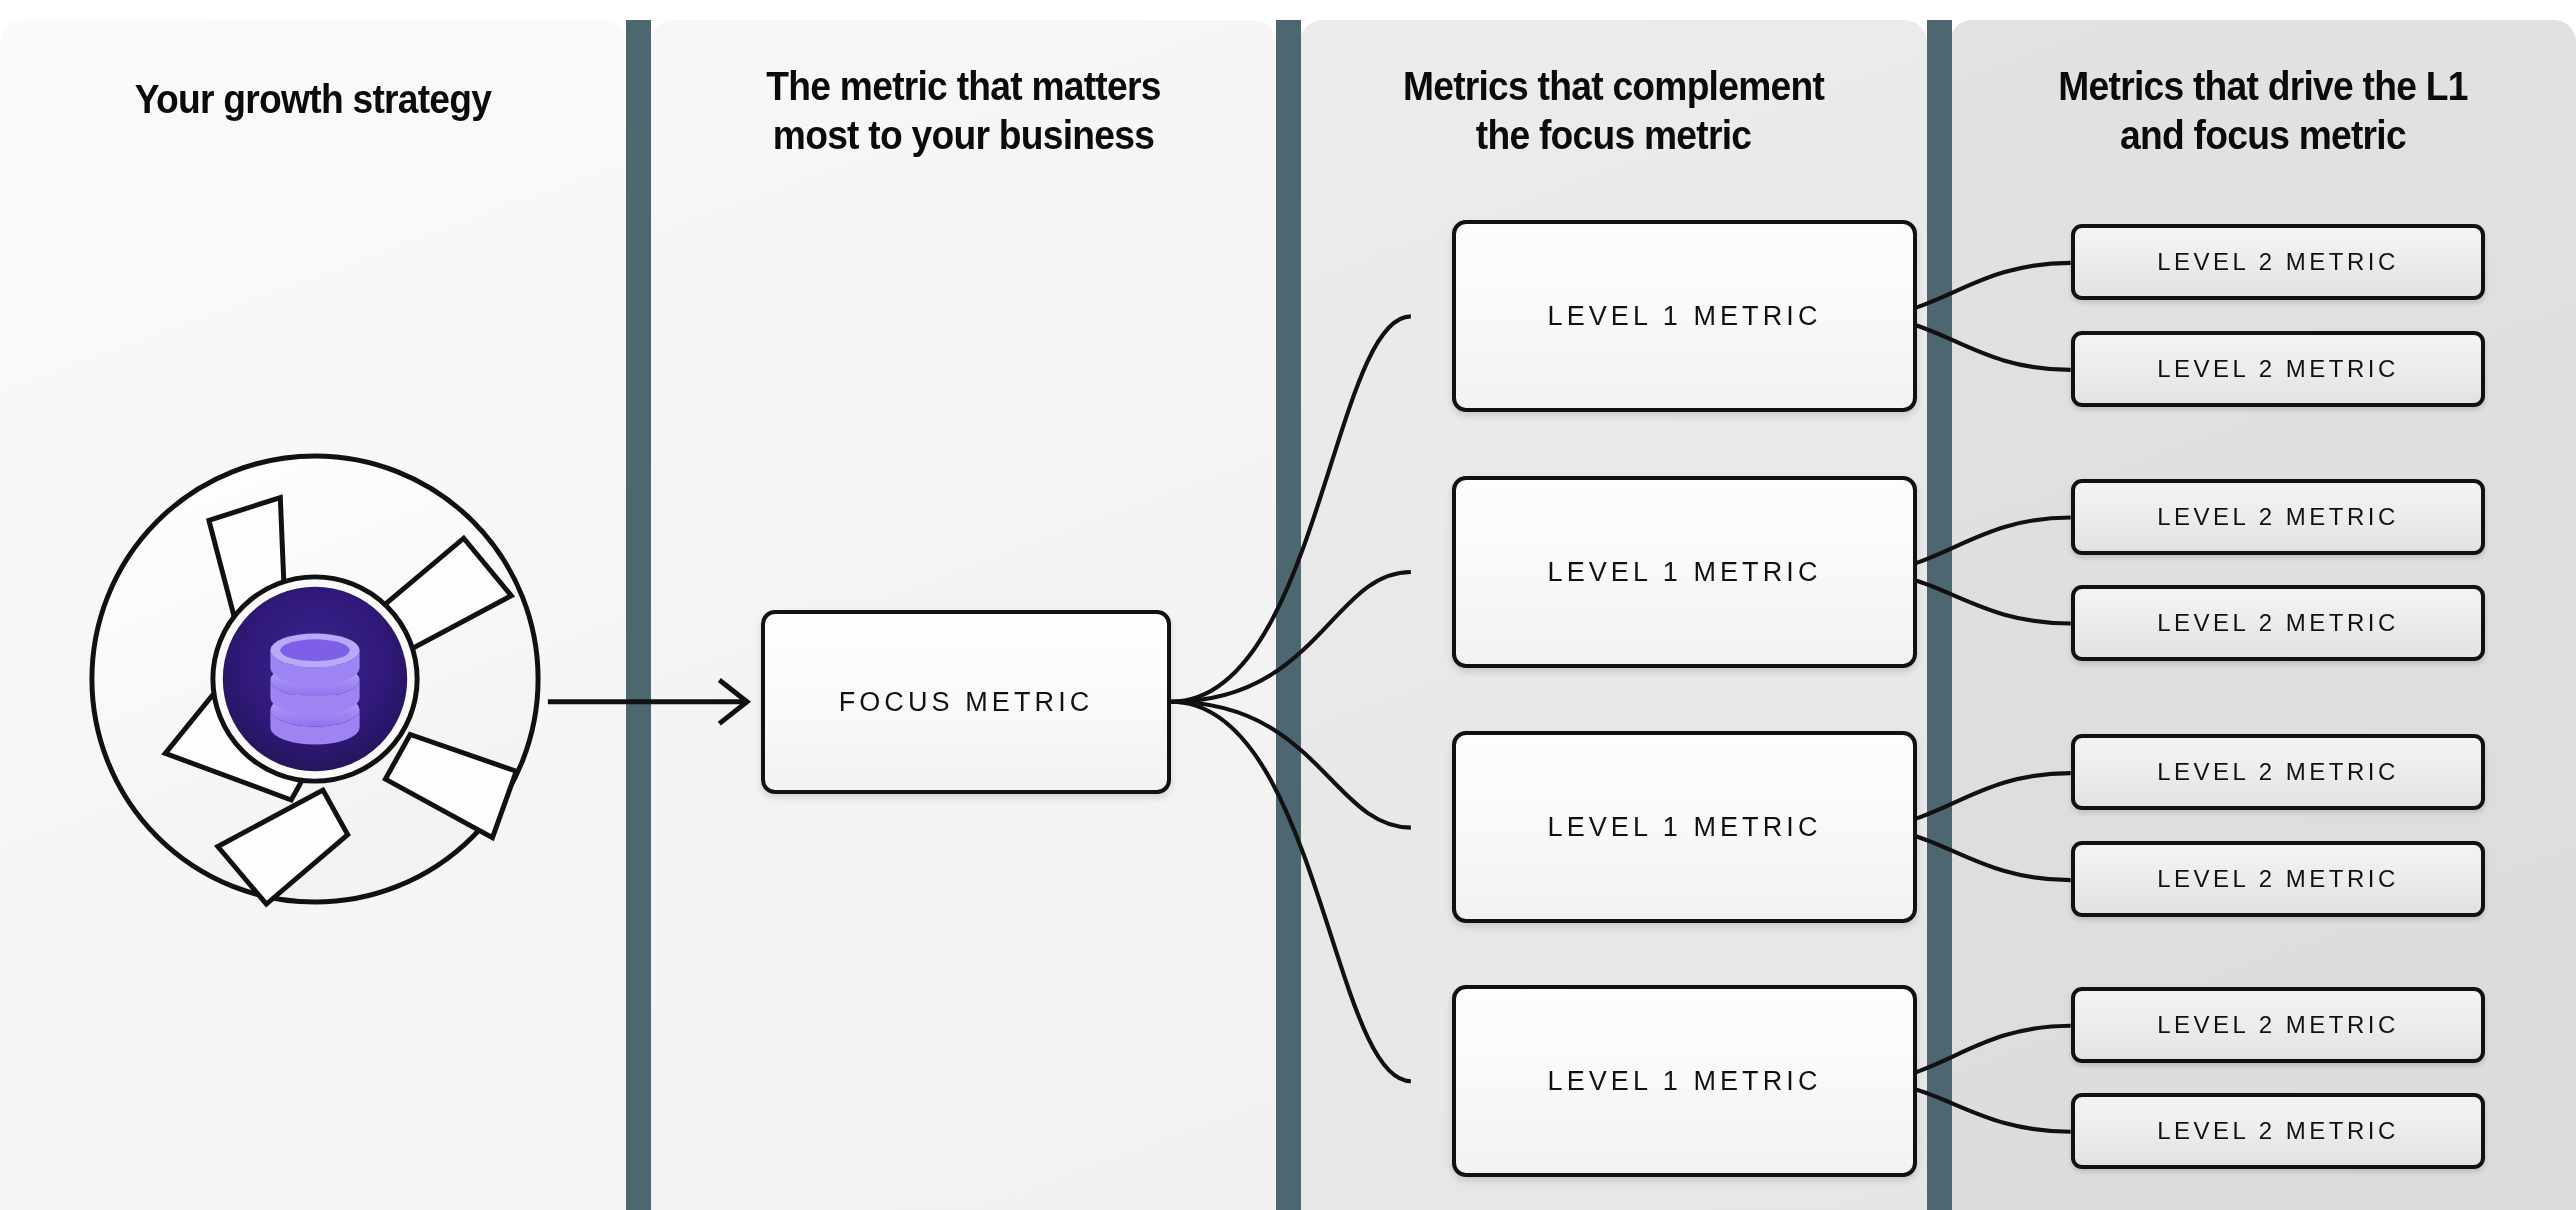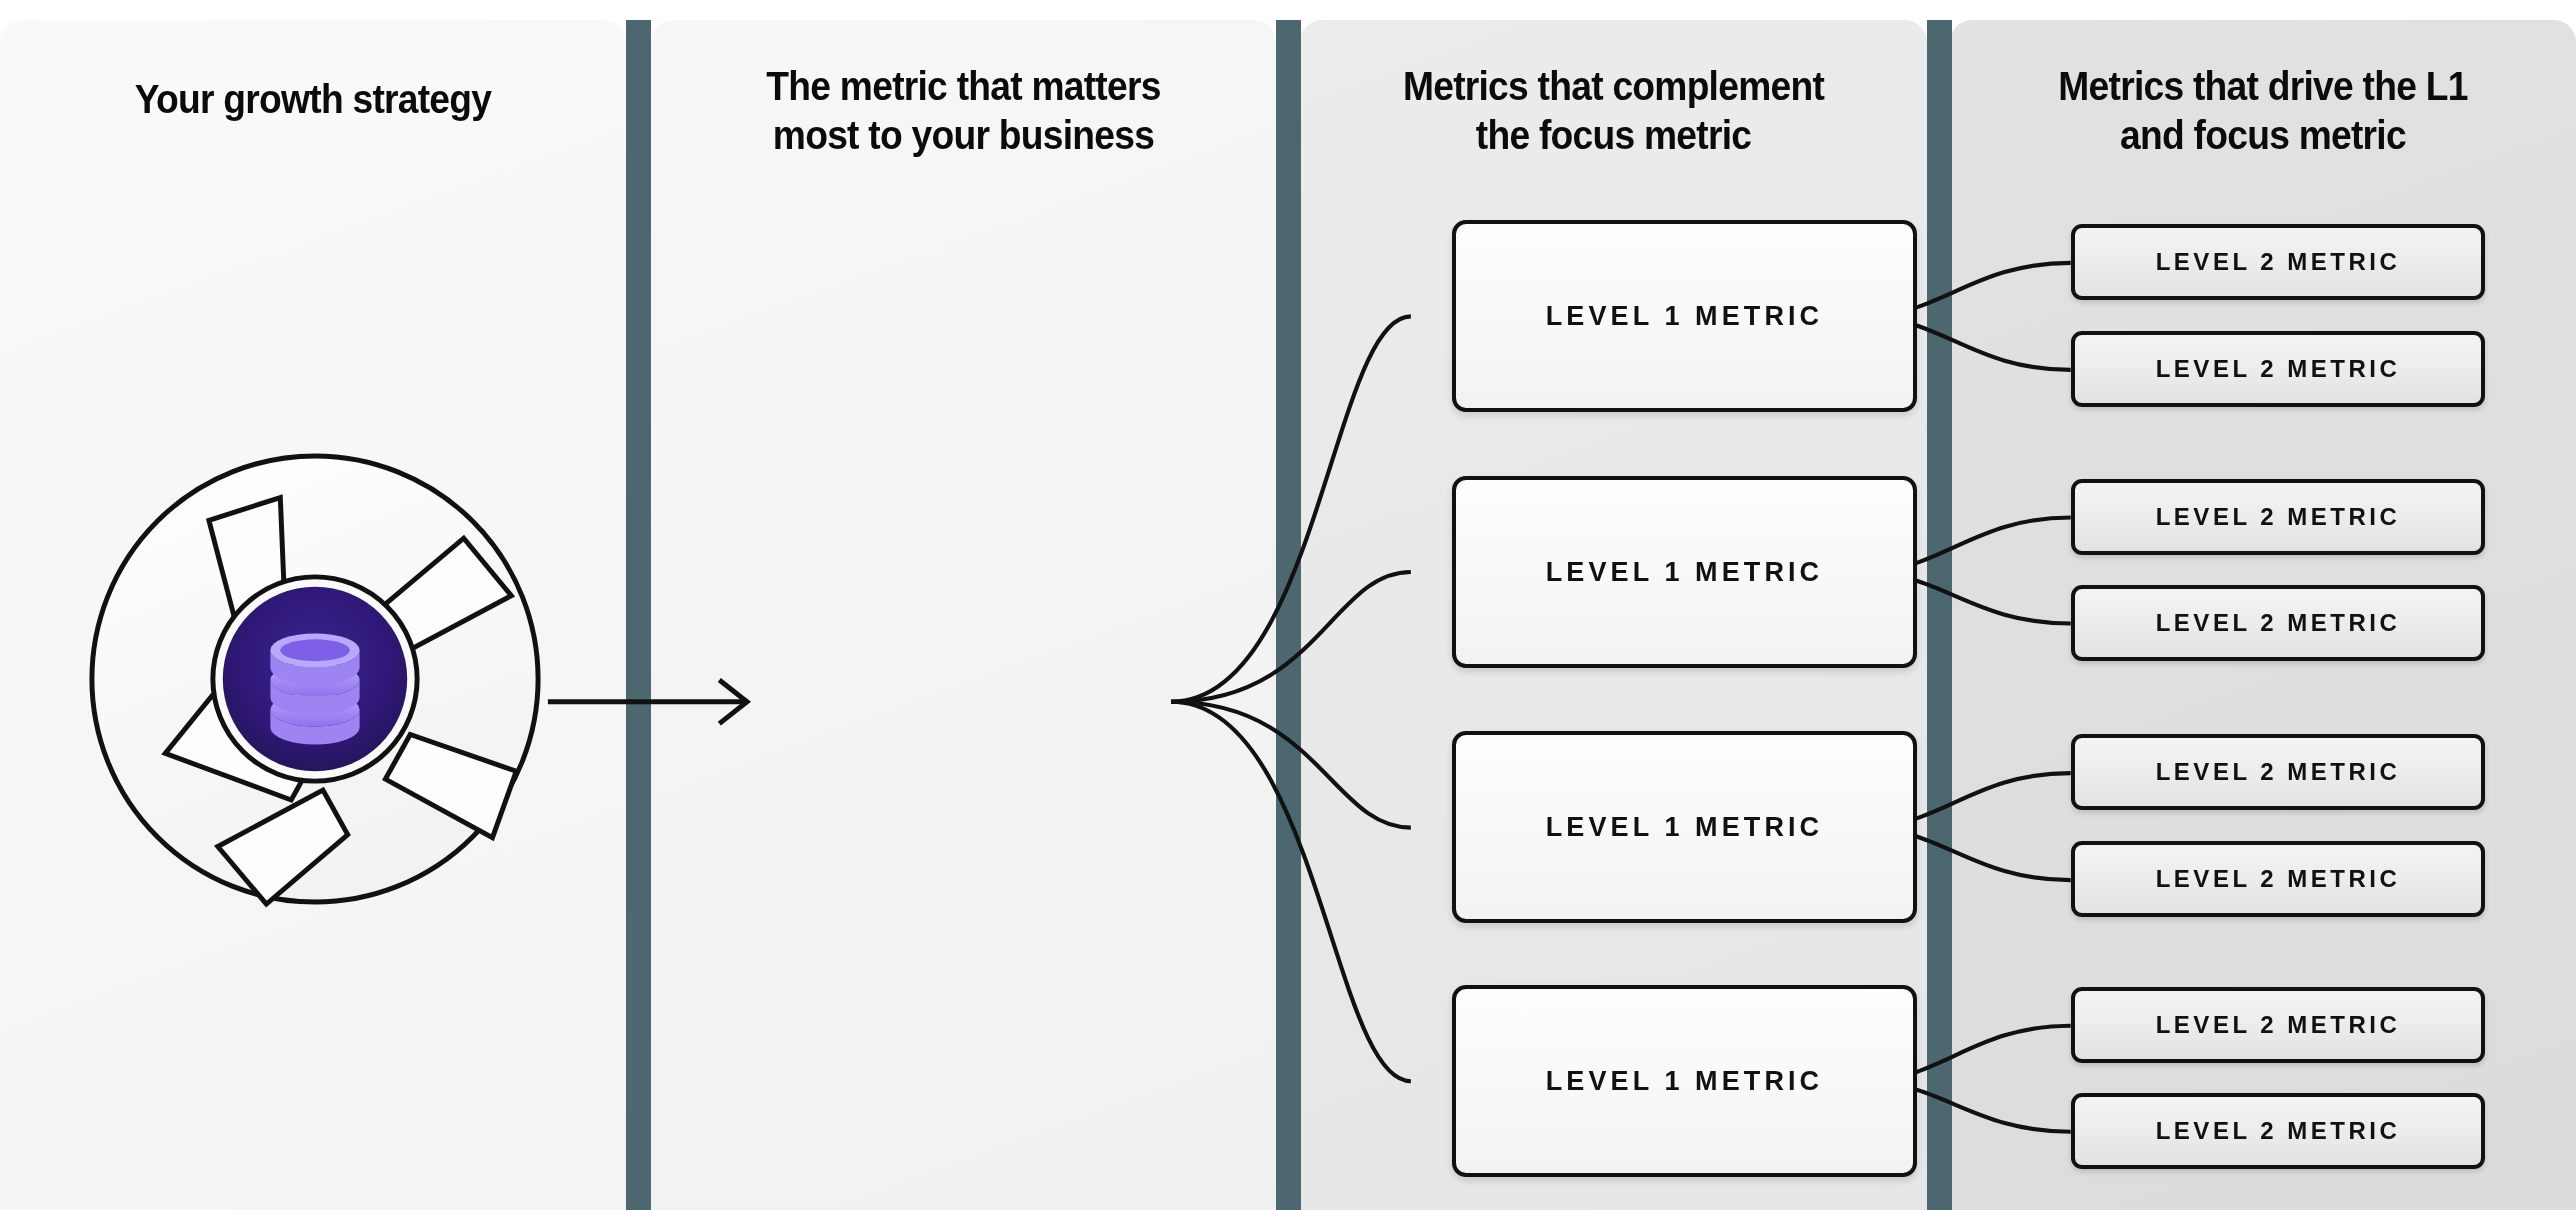--- a/index.html
+++ b/index.html
@@ -65,21 +65,21 @@
 
   
   .node {
     position: absolute;
     box-sizing: border-box;
     border: 4px solid #111111;
     border-radius: 14px;
     display: flex;
     align-items: center;
     justify-content: center;
-    font-weight: 700;
+    font-weight: 400;
     color: #111111;
     font-family: "Liberation Sans", sans-serif;
     z-index: 5;
   }
   .node-focus {
     left: 761px;
     top: 590px;
     width: 410px;
     height: 184px;
     font-size: 27px;
@@ -217,20 +217,23 @@
         <path d="M 190 254 a 45 17 0 0 0 90 0 v -18 a 45 17 0 0 1 -90 0 z" fill="#9d84f2"></path>
         <ellipse cx="235" cy="236" rx="45" ry="17" fill="url(#discGrad)"></ellipse>
 
         <path d="M 190 224 a 45 17 0 0 0 90 0 v -18 a 45 17 0 0 1 -90 0 z" fill="#9d84f2"></path>
         <ellipse cx="235" cy="206" rx="45" ry="17" fill="#b9a9f9"></ellipse>
         <ellipse cx="235" cy="206" rx="35" ry="11" fill="#7d5fe8"></ellipse>
       </g>
     </svg>
   </div>
 
+  <div class="node node-focus">
+    <span>FOCUS METRIC</span>
+  </div>
 
   <div class="node node-l1" style="top:200px;">
     <span>LEVEL 1 METRIC</span>
   </div>
   <div class="node node-l1" style="top:456px;">
     <span>LEVEL 1 METRIC</span>
   </div>
   <div class="node node-l1" style="top:711px;">
     <span>LEVEL 1 METRIC</span>
   </div>

